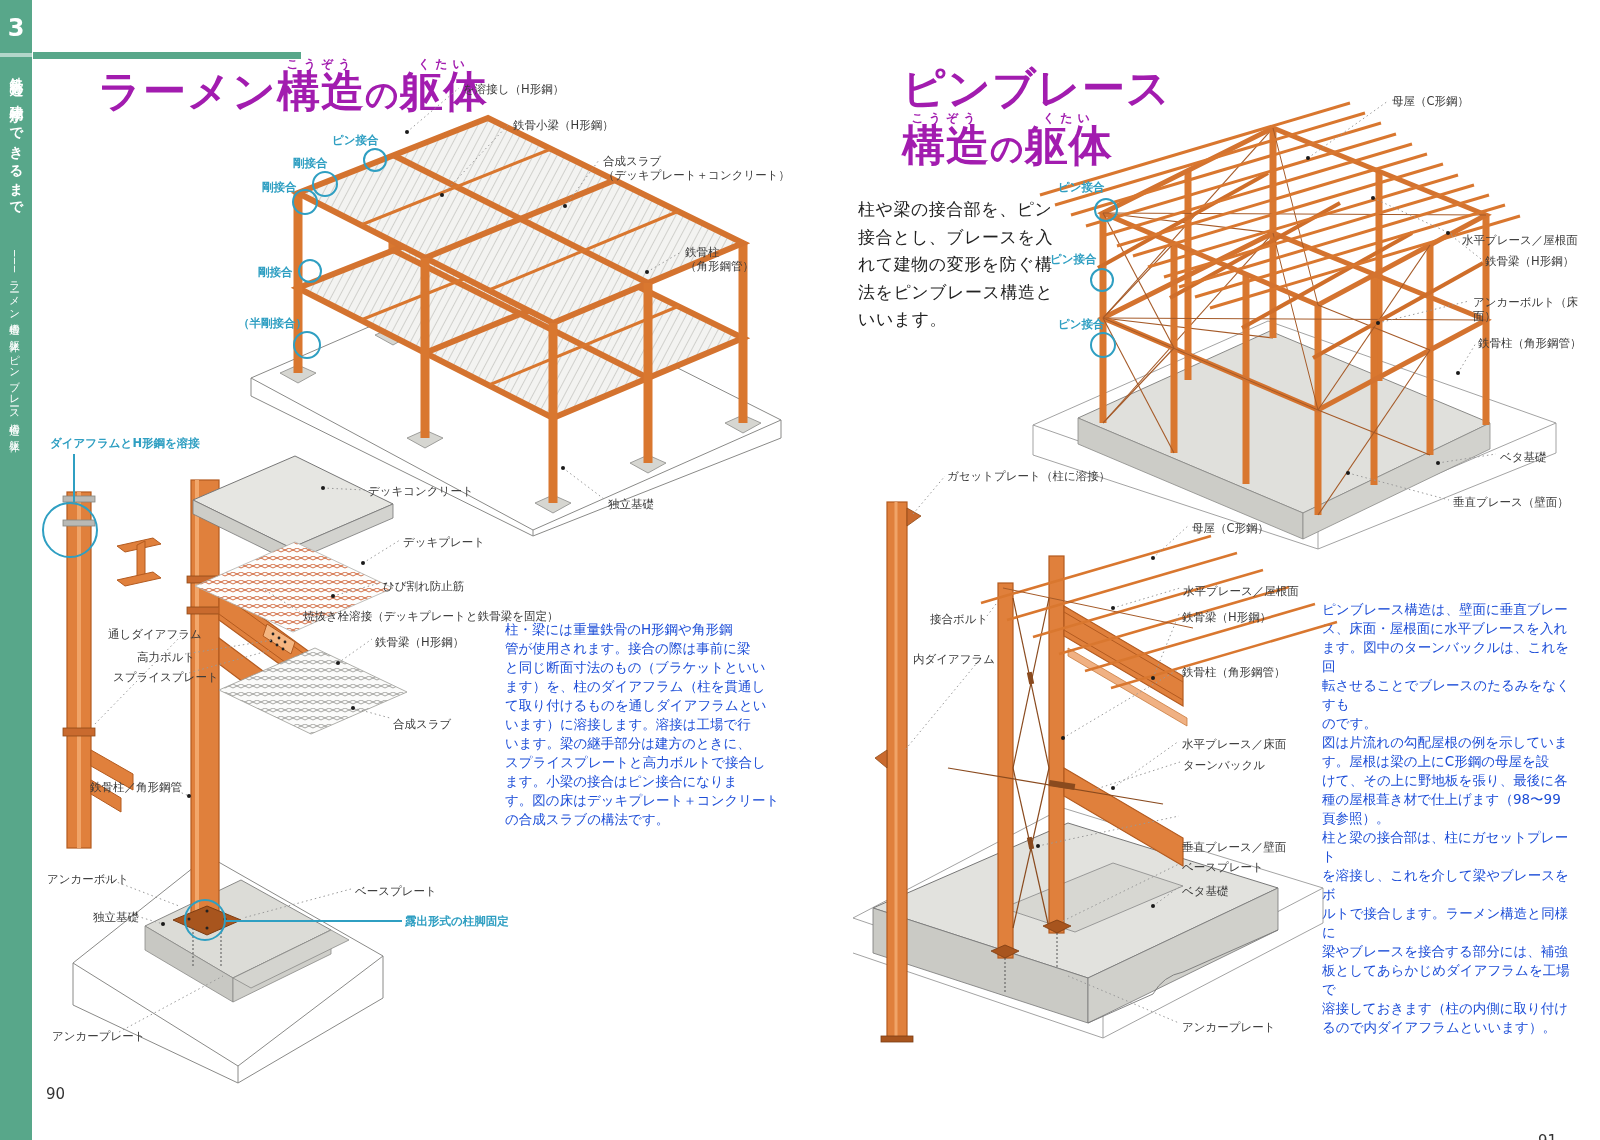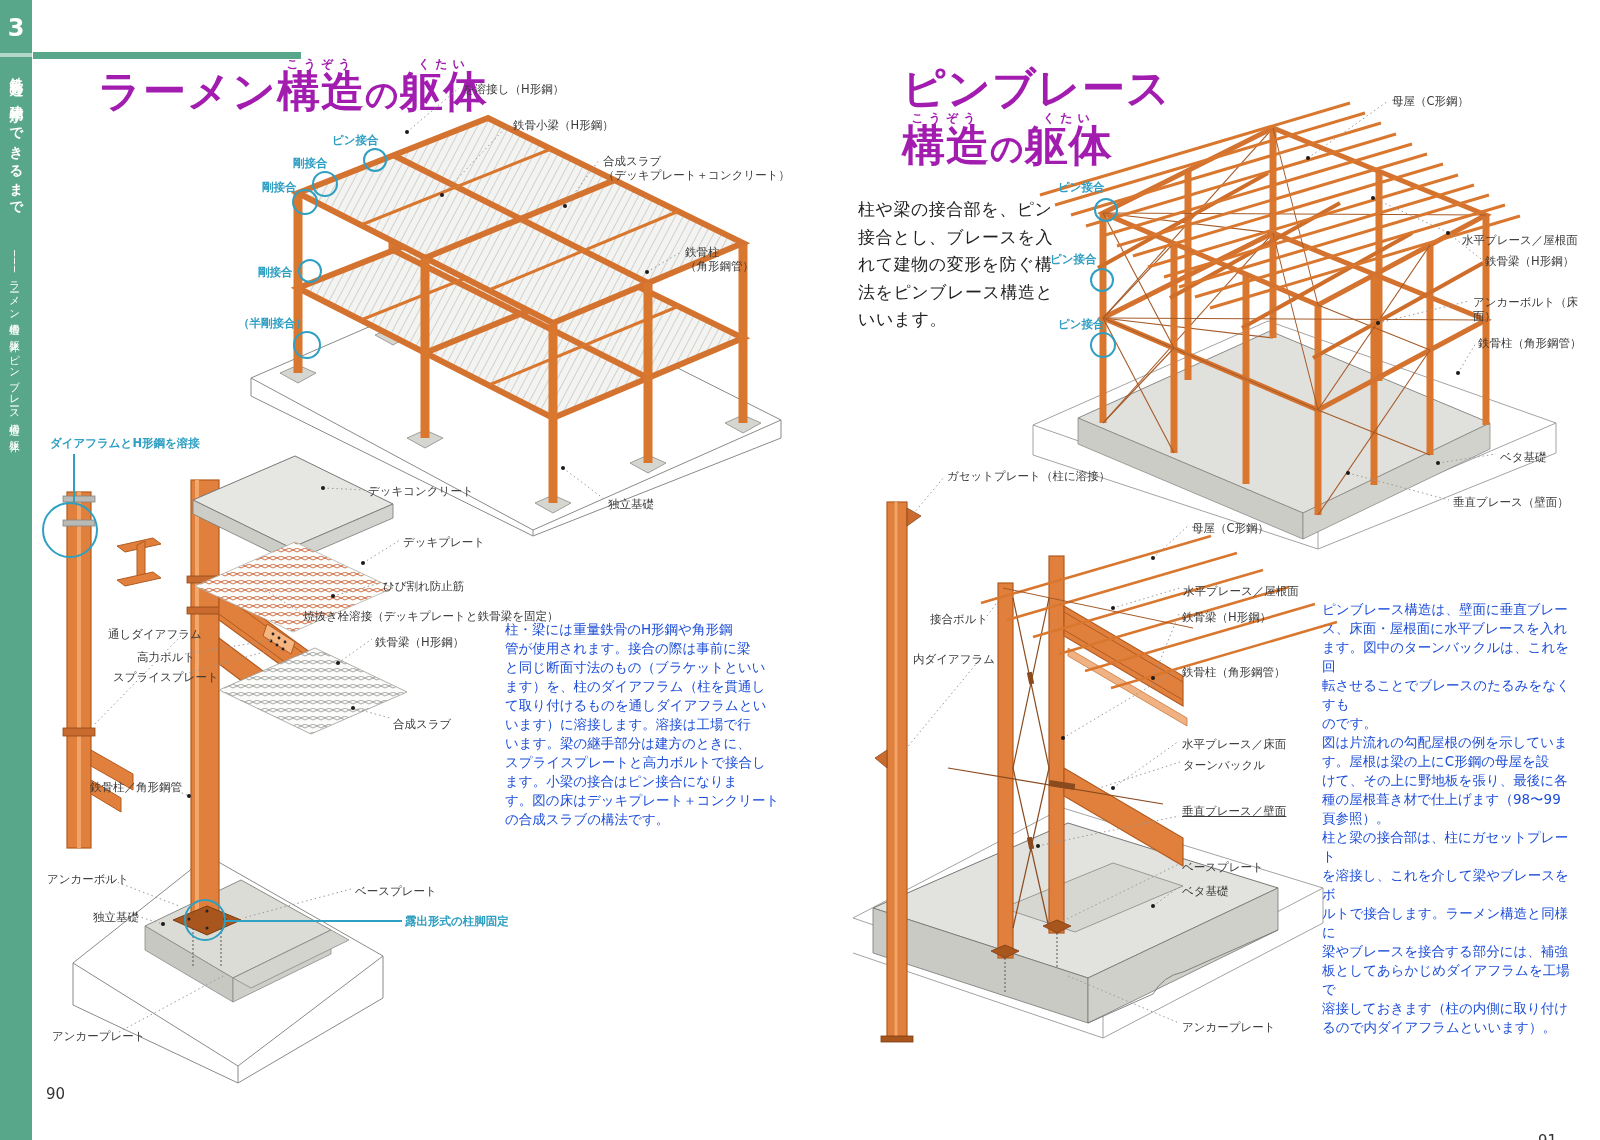--- a/index.html
+++ b/index.html
@@ -529,18 +529,18 @@
 
   <div class="lbl" style="left:947px;top:469px;">ガセットプレート（柱に溶接）</div>
   <div class="lbl" style="left:1192px;top:521px;">母屋（C形鋼）</div>
   <div class="lbl" style="left:1183px;top:584px;">水平ブレース／屋根面</div>
   <div class="lbl" style="left:1182px;top:610px;">鉄骨梁（H形鋼）</div>
   <div class="lbl" style="left:930px;top:612px;">接合ボルト</div>
   <div class="lbl" style="left:913px;top:652px;">内ダイアフラム</div>
   <div class="lbl" style="left:1182px;top:665px;">鉄骨柱（角形鋼管）</div>
   <div class="lbl" style="left:1182px;top:737px;">水平ブレース／床面</div>
   <div class="lbl" style="left:1183px;top:758px;">ターンバックル</div>
-  <div class="lbl" style="left:1182px;top:804px;text-decoration:underline;">垂直ブレース／壁面</div>
+  <div class="lbl" style="left:1182px;top:840px;">垂直ブレース／壁面</div>
   <div class="lbl" style="left:1182px;top:860px;">ベースプレート</div>
   <div class="lbl" style="left:1182px;top:884px;">ベタ基礎</div>
   <div class="lbl" style="left:1182px;top:1020px;">アンカープレート</div>
 
 </div>
 
 </body></html>

